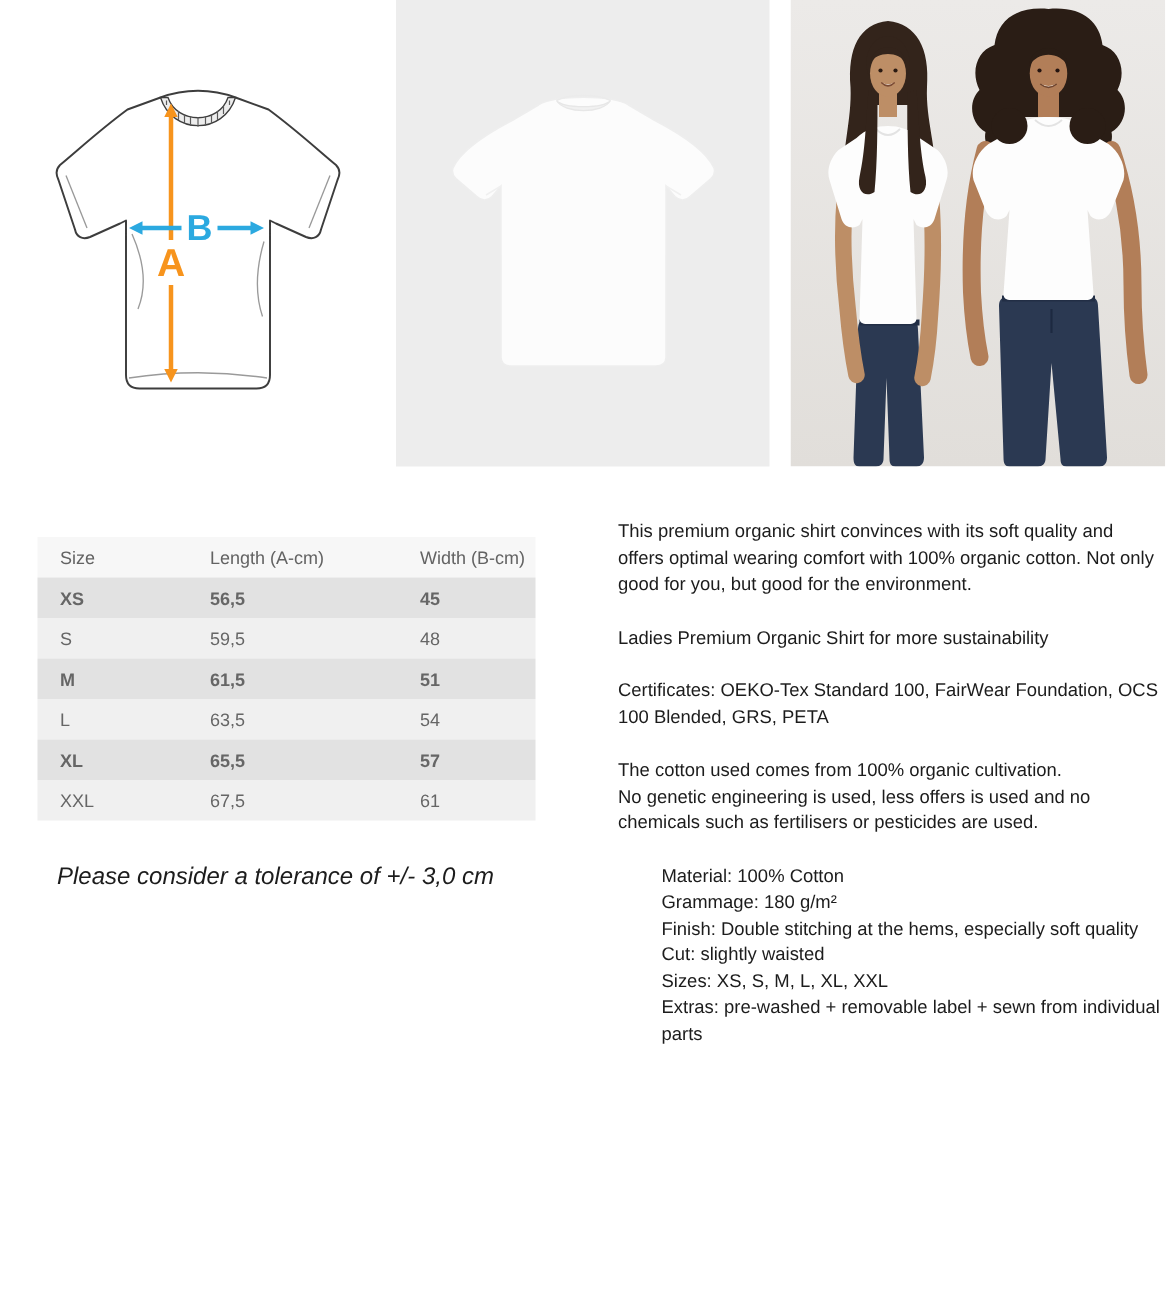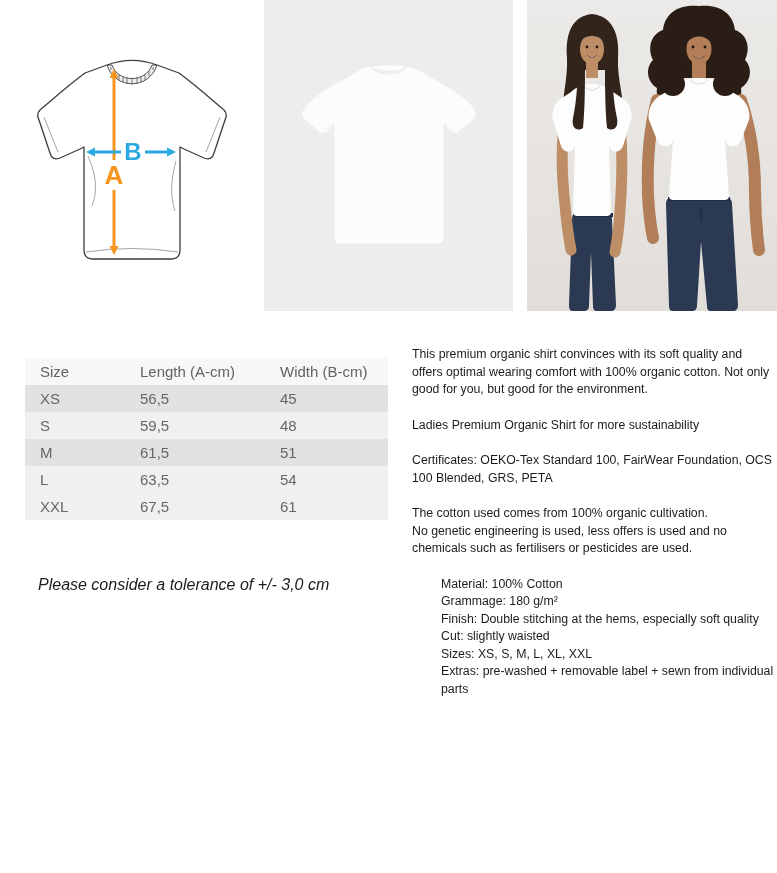--- a/index.html
+++ b/index.html
@@ -7,26 +7,26 @@
   #screen{position:relative;width:777px;height:873px;background:#fff;overflow:hidden;}
 
   
   .panel{position:absolute;top:0;height:311px;}
   #diagram-panel{left:0;width:249px;background:#ffffff;}
   #diagram-panel svg{position:absolute;left:28px;top:56px;}
   #product-panel{left:264px;width:249px;background:var(--product-bg,#ededed);}
   #models-panel{left:527px;width:250px;}
 
   
-  #size-table{position:absolute;left:25px;top:358px;width:363px;
-    font-size:15px;color:var(--table-text,#666);}
+  #size-table{position:absolute;left:25px;top:358px;width:332px;
+    font-size:12px;color:var(--table-text,#666);}
   .st-row{display:grid;grid-template-columns:115px 140px 108px;height:27px;align-items:center;}
   .st-row span:first-child{padding-left:15px;}
   .st-head{background:var(--table-header-bg,#f7f7f7);color:#636363;}
-  .stripe-dark{background:var(--table-stripe-dark,#e2e2e2);}
+  .stripe-dark{background:var(--table-stripe-dark,#e2e2e2);font-weight:bold;}
   .stripe-light{background:var(--table-stripe-light,#f0f0f0);}
 
   
   #tolerance{position:absolute;left:38px;top:576px;font-size:16px;color:var(--text-dark,#1c1c1c);font-style:italic;}
 
   
   #description{position:absolute;left:412px;top:346px;width:363px;
     font-size:12.3px;line-height:17.5px;color:var(--text-dark,#1c1c1c);}
   #description .para{margin:0 0 18px 0;}
   #description .para:last-child{margin-bottom:0;margin-left:29px;}
@@ -203,20 +203,25 @@
     <div class="st-row stripe-dark">
       <span>M</span>
       <span>61,5</span>
       <span>51</span>
     </div>
     <div class="st-row stripe-light">
       <span>L</span>
       <span>63,5</span>
       <span>54</span>
     </div>
+    <div class="st-row stripe-dark">
+      <span>XL</span>
+      <span>65,5</span>
+      <span>57</span>
+    </div>
     <div class="st-row stripe-light">
       <span>XXL</span>
       <span>67,5</span>
       <span>61</span>
     </div>
   </div>
 
   <div id="tolerance">Please consider a tolerance of +/- 3,0 cm</div>
 
   <div id="description">

